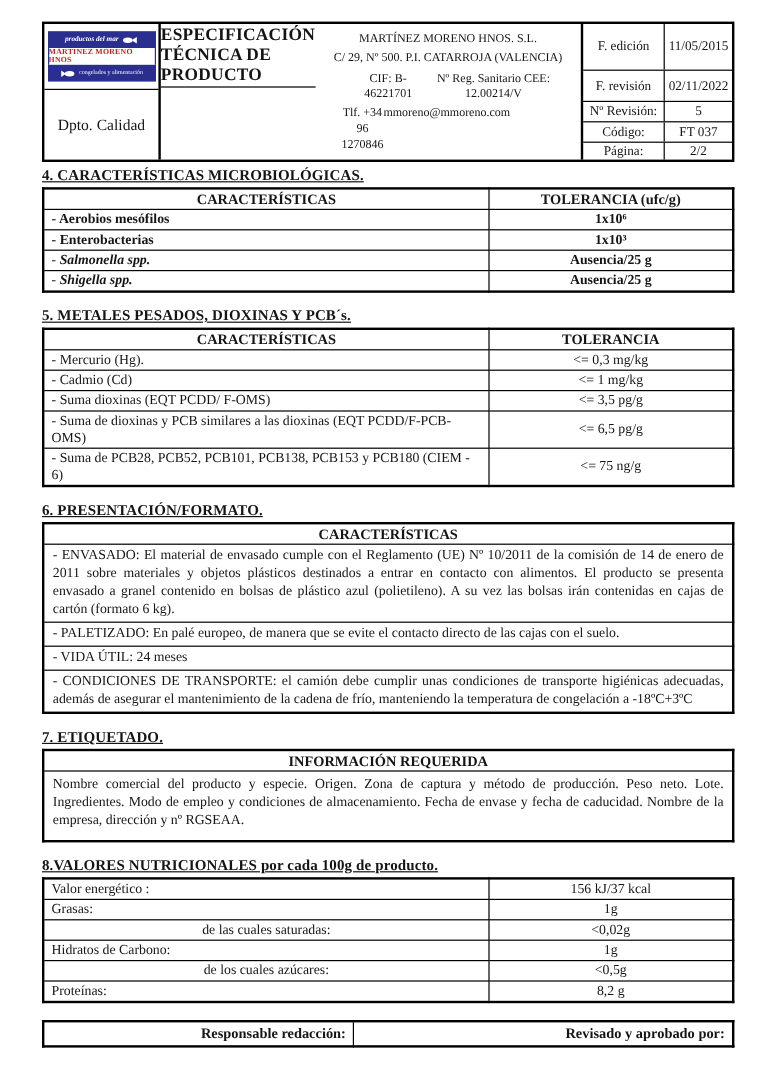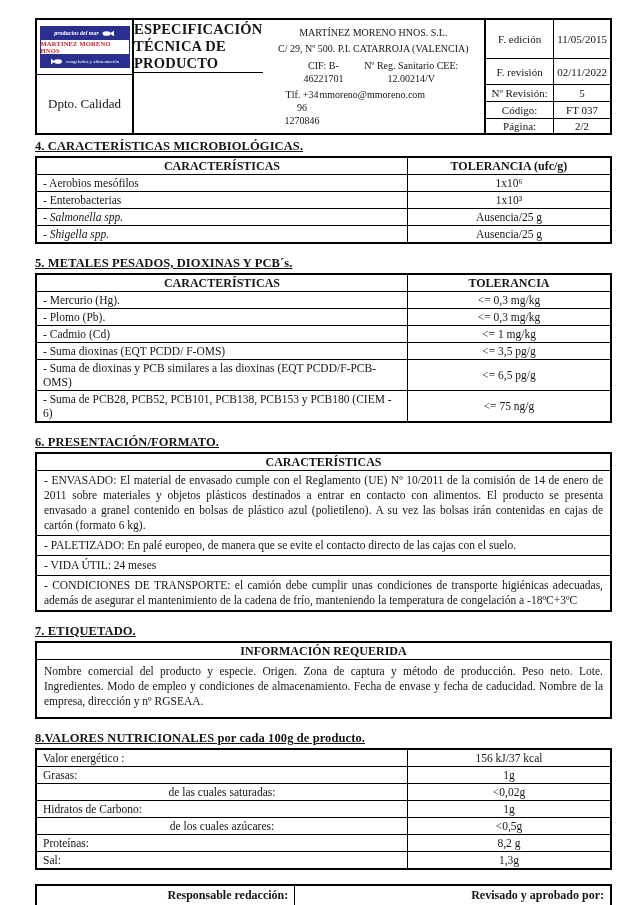--- a/index.html
+++ b/index.html
@@ -40,21 +40,21 @@
   
   .sec-heading { font-weight:bold; font-size:12.5px; text-decoration:underline; margin:12px 0 2px 0; letter-spacing:.1px; }
   .sec-heading.first { margin-top:4px; }
   table.spec { width:100%; border-collapse:collapse; border:2px solid #000; table-layout:fixed; }
   table.spec th, table.spec td { border:1px solid #000; font-size:11.5px; padding:1px 6px; line-height:14px; }
   table.spec th { font-weight:bold; text-align:center; font-size:12px; }
   .c1 { width:64.6%; }
   .c2 { width:35.4%; }
   td.val { text-align:center; }
   td.italic { font-style:italic; }
-  table.t4 td { height:17px; }
+  table.t4 td { height:17px;font-weight:bold; }
   table.t5 td { height:16px; }
   table.wide td { text-align:justify; padding:2px 7px; line-height:15px; }
   table.t7 td.info { height:58px; vertical-align:top; padding-top:4px; }
   table.t8 td { height:15px; }
   td.sub { text-align:center; }
   
   table.footer { width:100%; border-collapse:collapse; border:2px solid #000; table-layout:fixed; margin-top:14px; }
   table.footer td { border:1px solid #000; font-size:12px; padding:2px 6px; height:17px; }
   .f1 { width:45%; }
   .f2 { width:55%; }
@@ -160,24 +160,20 @@
     <tbody>
         <tr>
       <th class="c1">CARACTERÍSTICAS</th>
       <th class="c2">TOLERANCIA</th>
     </tr>
     <tr>
       <td>- Mercurio (Hg).</td>
       <td class="val">&lt;= 0,3 mg/kg</td>
     </tr>
     <tr>
-      <td>- Plomo (Pb).</td>
-      <td class="val">&lt;= 0,3 mg/kg</td>
-    </tr>
-    <tr>
       <td>- Cadmio (Cd)</td>
       <td class="val">&lt;= 1 mg/kg</td>
     </tr>
     <tr>
       <td>- Suma dioxinas (EQT PCDD/ F-OMS)</td>
       <td class="val">&lt;= 3,5 pg/g</td>
     </tr>
     <tr>
       <td>- Suma de dioxinas y PCB similares a las dioxinas (EQT PCDD/F-PCB-OMS)</td>
       <td class="val">&lt;= 6,5 pg/g</td>
@@ -242,24 +238,20 @@
       <td class="val">1g</td>
     </tr>
     <tr>
       <td class="sub">de los cuales azúcares:</td>
       <td class="val">&lt;0,5g</td>
     </tr>
     <tr>
       <td>Proteínas:</td>
       <td class="val">8,2 g</td>
     </tr>
-    <tr>
-      <td>Sal:</td>
-      <td class="val">1,3g</td>
-    </tr>
   </tbody>
     </table>
 
   <table class="footer">
     <tbody>
         <tr>
       <td class="f1 flabel">Responsable redacción:</td>
       <td class="f2 flabel">Revisado y aprobado por:</td>
     </tr>
 

